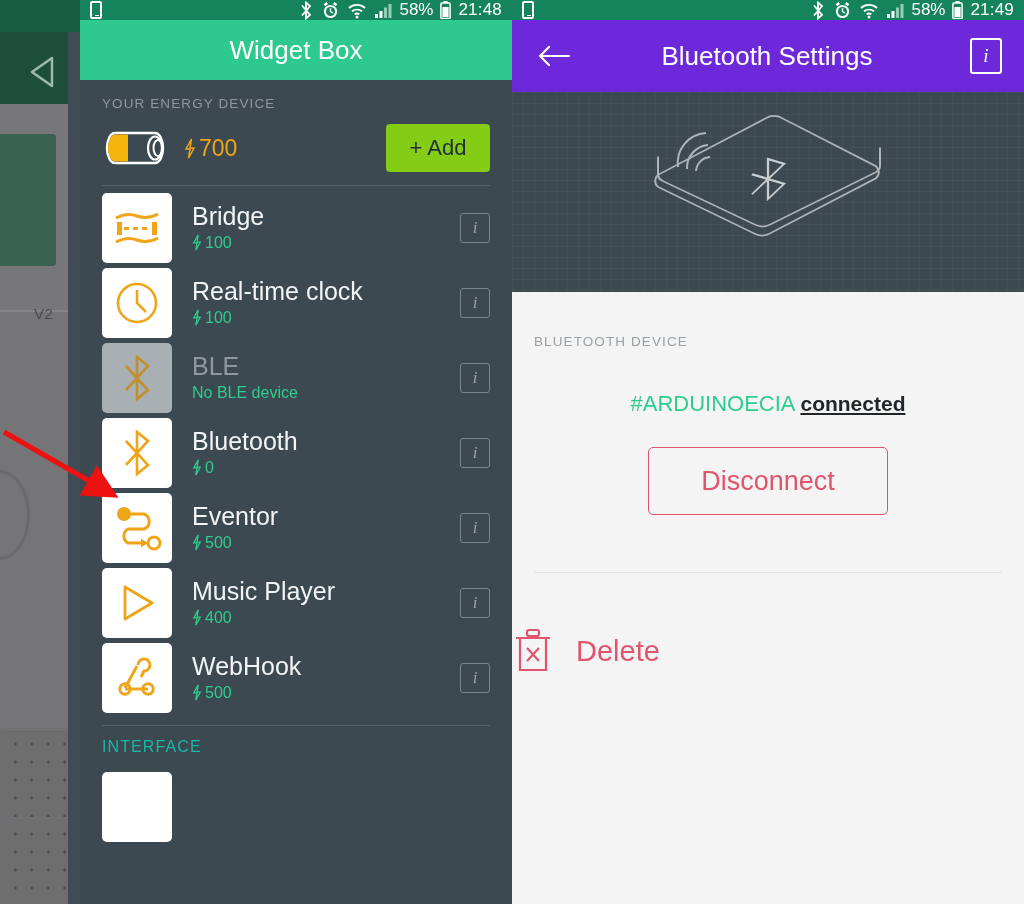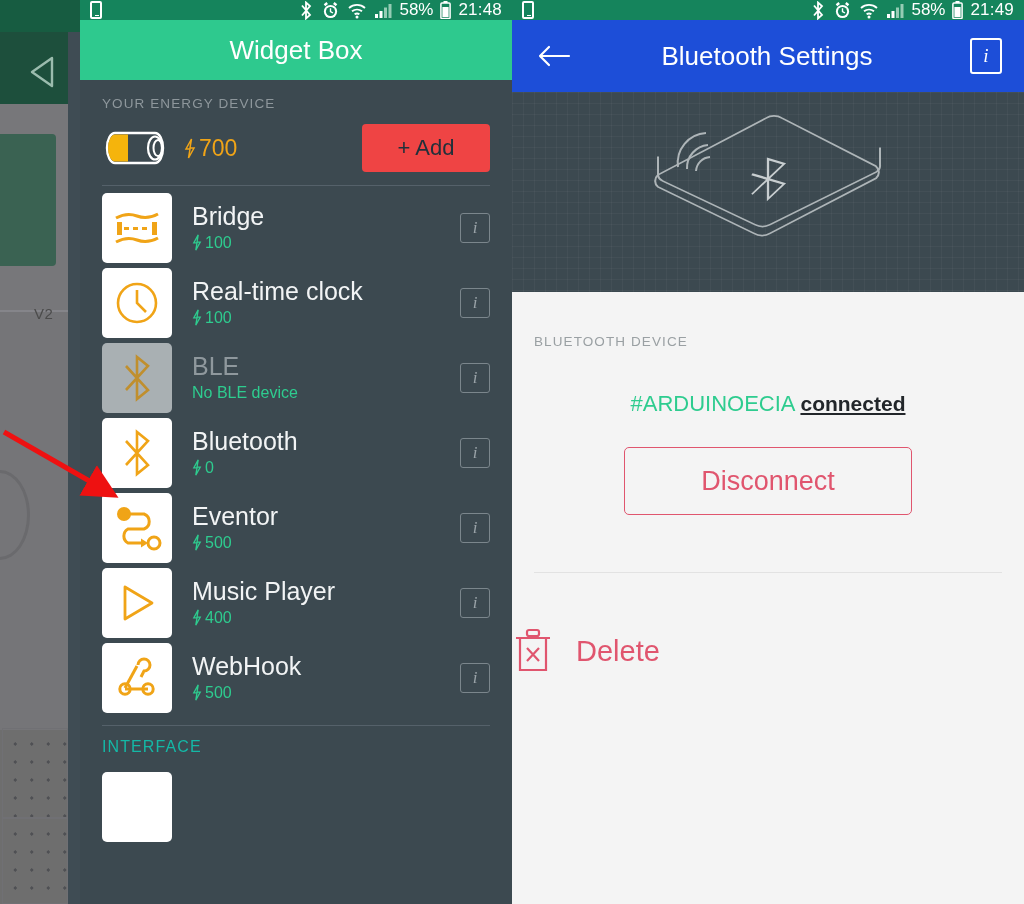--- a/index.html
+++ b/index.html
@@ -41,21 +41,21 @@
   .appbar{ height:60px; background:#2ec98e; display:flex; align-items:center; position:relative; }
   .appbar-title{ flex:1; text-align:center; color:#ffffff; font-size:26px; font-weight:400; }
 
   .left-body{ height:800px; overflow:hidden; padding:0 22px; }
   .section-label{ color:#8e979c; font-size:13.5px; letter-spacing:1.1px; padding:16px 0 8px 0; }
 
   .energy-row{ display:flex; align-items:center; height:58px; }
   .battery{ width:70px; height:38px; position:relative; }
   .battery svg{ display:block; }
   .energy-val{ color:#f0a417; font-size:23px; margin-left:12px; display:flex; align-items:center; gap:3px; }
-  .add-btn{ margin-left:auto; width:128px; height:48px; background:#ef4444; border-radius:4px;
+  .add-btn{ margin-left:auto; width:104px; height:48px; background:#84cc16; border-radius:4px;
      display:flex; align-items:center; justify-content:center; color:#22303a; font-size:22px; }
 
   .divider{ height:1px; background:#55616a; margin:8px 0 0 0; }
 
   .wlist{ margin-top:4px; }
   .wrow{ display:flex; align-items:center; height:75px; position:relative; }
   .wtile{ width:70px; height:70px; background:#ffffff; border-radius:5px; display:flex; align-items:center; justify-content:center; flex:0 0 70px; }
   .wtile.disabled{ background:#a9b0b3; }
   .wtext{ margin-left:20px; flex:1; }
   .wname{ color:#f2f4f5; font-size:25px; line-height:1.05; font-weight:400; }
@@ -65,38 +65,38 @@
      align-items:center; justify-content:center; color:#9aa3a8; font-size:17px; font-style:italic; font-family:"Liberation Serif", serif; }
   .interface-div{ height:1px; background:#55616a; margin-top:10px; }
   .iface-label{ color:#14b8a6; font-size:16px; letter-spacing:1.1px; padding:12px 0 0 0; }
   .iface-tile{ width:70px; height:70px; background:#ffffff; border-radius:5px; margin-top:16px; }
 
   
   .arrow{ position:absolute; left:0; top:420px; width:140px; height:120px; z-index:30; pointer-events:none; }
 
   
   .panel-right{ position:absolute; left:512px; top:0; width:512px; height:904px; background:#f4f4f4; z-index:2; }
-  .appbar-right{ height:72px; background:#1d4ed8; display:flex; align-items:center; padding:0 22px; }
+  .appbar-right{ height:72px; background:#6d28d9; display:flex; align-items:center; padding:0 22px; }
   .back-arrow{ width:40px; height:40px; display:flex; align-items:center; justify-content:center; }
   .appbar-right .title{ flex:1; text-align:center; color:#fff; font-size:26px; padding-right:10px; }
   .ibtn-white{ width:32px; height:36px; border:2px solid #ffffff; border-radius:3px; display:flex;
      align-items:center; justify-content:center; color:#ffffff; font-size:19px; font-style:italic; font-family:"Liberation Serif", serif; }
 
   .hero{ height:200px; background:#3c4950; position:relative; overflow:hidden;
      background-image:
        linear-gradient(to right, rgba(255,255,255,.035) 1px, transparent 1px),
        linear-gradient(to bottom, rgba(255,255,255,.035) 1px, transparent 1px);
      background-size:11px 11px; }
   .hero svg{ position:absolute; left:50%; top:50%; transform:translate(-50%,-50%); }
 
   .r-section-label{ color:#9aa0a3; font-size:13.5px; letter-spacing:1.1px; padding:42px 0 0 22px; }
   .conn-text{ text-align:center; font-size:22px; margin-top:42px; color:#2b2b2b; }
   .conn-text .dev{ color:#2ecc8f; }
   .conn-text .st{ color:#22262a; font-weight:bold; font-size:21px;text-decoration:underline; }
-  .disconnect-btn{ width:288px; height:68px; margin:30px auto 0 auto; border:1.5px solid #e0556e;
+  .disconnect-btn{ width:240px; height:68px; margin:30px auto 0 auto; border:1.5px solid #e0556e;
      border-radius:5px; display:flex; align-items:center; justify-content:center;
      color:#e0556e; font-size:27px; background:transparent; }
   .r-divider{ height:1px; background:#e2e2e2; margin:57px 22px 0 22px; }
   .delete-row{ display:flex; align-items:center; gap:22px; margin-top:55px; }
   .delete-label{ color:#e0556e; font-size:29px; }
 </style>
 </head>
 <body>
 
 <div class="screen">

